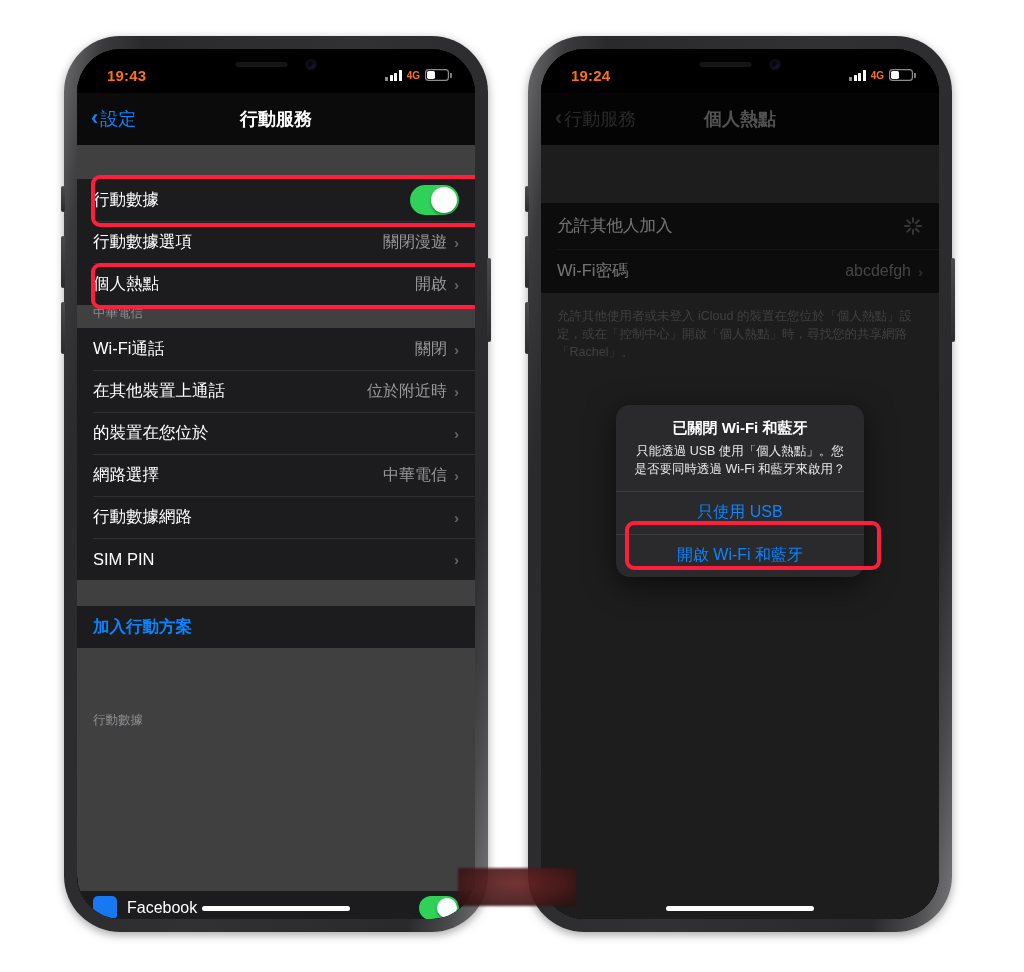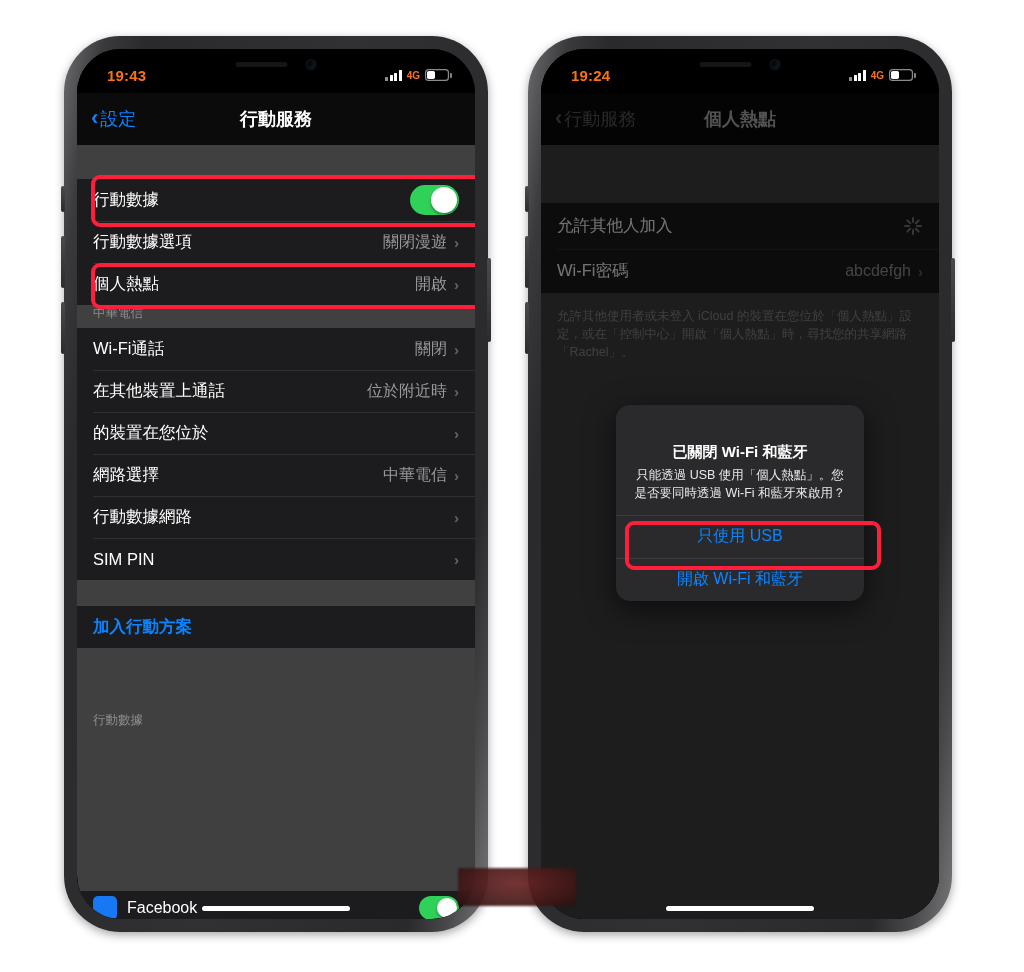--- a/index.html
+++ b/index.html
@@ -123,21 +123,21 @@
               width:148px; height:5px; border-radius:3px; background:#fff; z-index:35; }
 
   
   .dimmer { position:absolute; inset:0; background:rgba(0,0,0,.55); z-index:28; }
   .alert {
     position:absolute; left:50%; transform:translateX(-50%); top:356px;
     width:248px; border-radius:14px; background:#2a2a2c; overflow:hidden; z-index:32;
     box-shadow:0 8px 30px rgba(0,0,0,.6);
   }
   .alert-head { padding:14px 16px 12px; text-align:center; }
-  .alert-title { color:#fff; font-size:15px; font-weight:700; margin-bottom:5px;margin-top:24px; }
+  .alert-title { color:#fff; font-size:15px; font-weight:700; margin-bottom:5px; }
   .alert-msg { color:#e8e8ea; font-size:12.5px; line-height:1.42; }
   .alert-btn { height:43px; display:flex; align-items:center; justify-content:center;
                color:#0a84ff; font-size:16px; cursor:pointer; position:relative; }
   .alert-btn::before { content:""; position:absolute; left:0; right:0; top:0; height:1px; background:#3c3c3e; }
 
   
   .artifact { position:absolute; left:458px; top:868px; width:118px; height:38px;
               background: radial-gradient(ellipse at 50% 40%, #6a2323 0%, #4a1a1a 55%, #2a1010 100%);
               opacity:.92; z-index:60; border-radius:2px; filter: blur(1.2px); }
 

